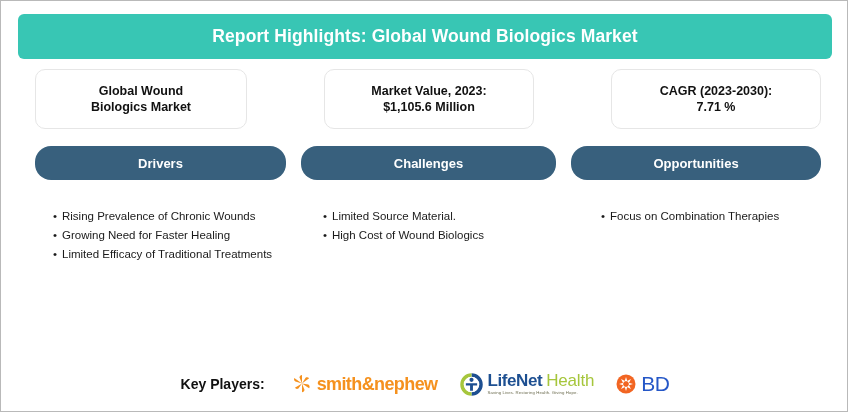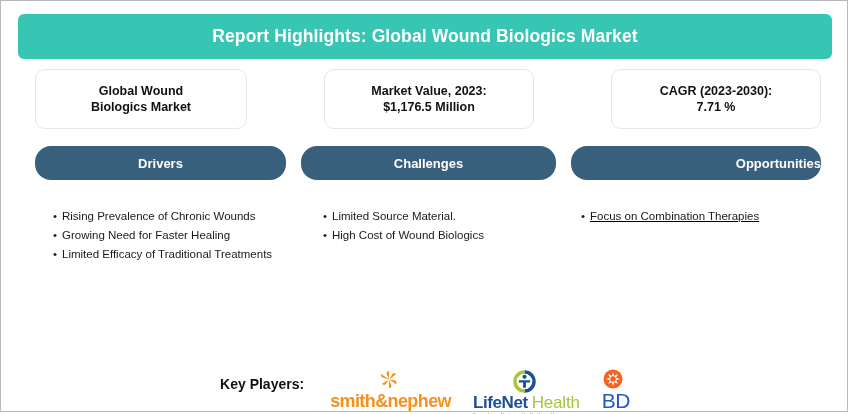--- a/index.html
+++ b/index.html
@@ -83,32 +83,32 @@
     border-radius: 16px;
   }
   .cat-header-label {
     color: #ffffff;
     font-size: 13px;
     font-weight: bold;
     white-space: nowrap;
   }
   #cat-header-0 { left: 34px;  width: 251px; }
   #cat-header-1 { left: 300px; width: 255px; }
-  #cat-header-2 { left: 570px; width: 250px; justify-content: flex-end; }
+  #cat-header-2 { left: 570px; width: 250px; }
 
   .cat-list {
     position: absolute;
     top: 194px;
     margin: 12px;
     padding: 0;
     list-style: none;
   }
   #cat-list-0 { left: 38px;  width: 265px; }
   #cat-list-1 { left: 308px; width: 255px; }
-  #cat-list-2 { left: 566px; width: 250px; text-decoration: underline; }
+  #cat-list-2 { left: 586px; width: 250px; }
 
   .cat-list li {
     font-size: 11.5px;
     color: #1a1a1a;
     line-height: 19px;
     white-space: nowrap;
   }
   .cat-list li::before {
     content: "\2022";
     color: #1a1a1a;
@@ -134,21 +134,20 @@
     font-size: 14px;
     font-weight: bold;
     white-space: nowrap;
     margin-right: 4px;
   }
 
   .logo {
     display: flex;
     align-items: center;
     height: 30px;
-    flex-direction: column;
   }
 
   
   .logo-sn-mark {
     width: 22px;
     height: 22px;
     margin-right: 4px;
     flex: none;
   }
   .logo-sn-text {
@@ -222,21 +221,21 @@
   <div class="banner">
     <div class="banner-title">Report Highlights: Global Wound Biologics Market</div>
   </div>
 
   <div class="stat-card" id="stat-card-0">
     <div class="line">Global Wound</div>
     <div class="line">Biologics Market</div>
   </div>
   <div class="stat-card" id="stat-card-1">
     <div class="line">Market Value, 2023:</div>
-    <div class="line">$1,176.5 Million</div>
+    <div class="line">$1,105.6 Million</div>
   </div>
   <div class="stat-card" id="stat-card-2">
     <div class="line">CAGR (2023-2030):</div>
     <div class="line">7.71 %</div>
   </div>
 
   <div class="cat-header" id="cat-header-0">
     <span class="cat-header-label">Drivers</span>
   </div>
   <div class="cat-header" id="cat-header-1">

